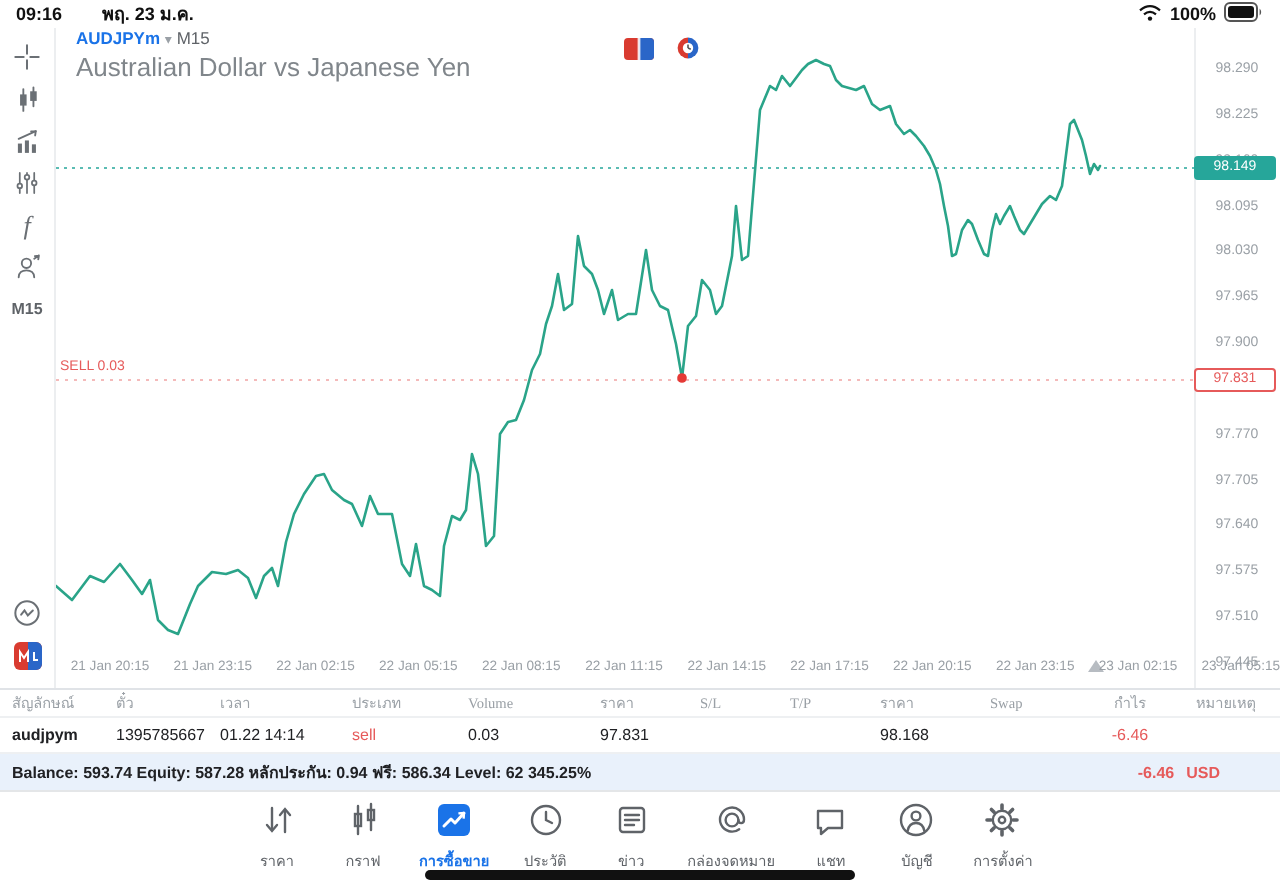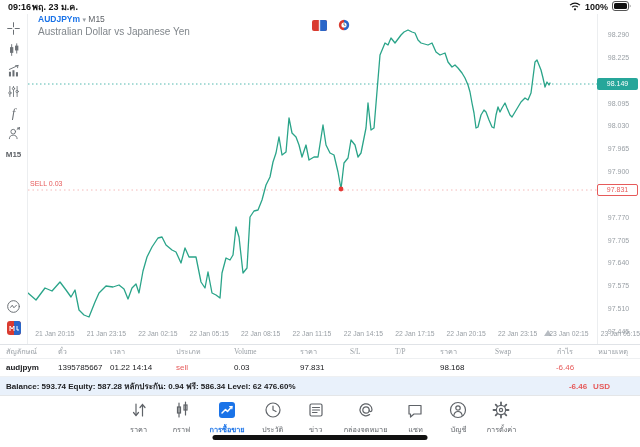--- a/index.html
+++ b/index.html
@@ -2,37 +2,37 @@
 <html><head>
 <meta charset="utf-8">
 <style>
   * { margin:0; padding:0; box-sizing:border-box; }
   html,body { background:#ddd; }
   body { font-family:"Liberation Sans", sans-serif; }
   .screen { position:relative; width:640px; height:447px; background:#fff; overflow:hidden; margin:0 auto; }
 
   
   .status-bar { position:absolute; top:0; left:0; right:0; height:14px; display:flex; justify-content:space-between; align-items:center; padding:0 8px; font-size:9px; color:#111; z-index:30; }
-  .status-left { display:flex; gap:1px; align-items:center; font-weight:bold; }
+  .status-left { display:flex; gap:20px; align-items:center; font-weight:bold; }
   .status-right { display:flex; gap:4px; align-items:center; font-weight:bold;justify-content:space-between; }
 
   
   .sidebar { position:absolute; top:14px; left:0; width:28px; height:330px; display:flex; flex-direction:column; align-items:center; padding:4px 0 6px 0; border-right:1px solid #eceef0; z-index:20; background:#fff; }
   .sb-item { width:22px; height:21px; display:flex; align-items:center; justify-content:center; color:#6b7075; }
   .sb-tf { font-size:8px; font-weight:bold; color:#5f6368; }
   .sb-spacer { flex:1; }
 
   
   .chart-svg { position:absolute; top:0; left:0; width:640px; height:344px; z-index:5; }
   .chart-header { position:absolute; top:14px; left:38px; z-index:12; }
   .ch-line1 { font-size:8.5px; }
   .ch-symbol { color:#1a73e8; font-weight:bold; }
   .ch-caret { color:#9aa0a6; font-size:7px; }
   .ch-tf { color:#5f6368; }
-  .ch-desc { font-size:10px; color:#80868b; margin-top:2px; }
+  .ch-desc { font-size:13px; color:#80868b; margin-top:2px; }
   .mini-icons { position:absolute; top:17px; left:312px; display:flex; gap:11px; align-items:center; z-index:12; }
 
   .y-label { position:absolute; left:599px; width:39px; font-size:7px; color:#9aa0a6; text-align:center; z-index:8; }
   .price-badge { position:absolute; left:597px; width:41px; height:12px; font-size:7px; line-height:12px; text-align:center; border-radius:2px; z-index:10; }
   .badge-current { background:#26a69a; color:#fff; }
   .badge-sell { background:#fff; color:#e65a5a; border:1px solid #e65a5a; line-height:10px; }
   .sell-label { position:absolute; left:30px; font-size:7px; color:#e65a5a; z-index:9; }
   .x-label { position:absolute; top:330px; transform:translateX(-50%); font-size:6.8px; color:#9aa0a6; white-space:nowrap; z-index:8; }
   .axis-vline { position:absolute; top:14px; left:597px; width:1px; height:330px; background:#eceef0; z-index:4; }
 
@@ -248,21 +248,21 @@
         <div class="cell c4">0.03</div>
         <div class="cell c5">97.831</div>
         <div class="cell c6"></div>
         <div class="cell c7"></div>
         <div class="cell c8">98.168</div>
         <div class="cell c9"></div>
         <div class="cell c10">-6.46</div>
         <div class="cell c11"></div>
       </div>
     <div class="balance-row">
-      <span class="balance-text">Balance: 593.74 Equity: 587.28 หลักประกัน: 0.94 ฟรี: 586.34 Level: 62 476.60%</span>
+      <span class="balance-text">Balance: 593.74 Equity: 587.28 หลักประกัน: 0.94 ฟรี: 586.34 Level: 62 345.25%</span>
       <span class="balance-profit">
         <span>-6.46</span>
         <span>USD</span>
       </span>
     </div>
   </div>
 
   <div class="tabbar">
     <div class="tabs" id="tabs">
         <div class="tab">

